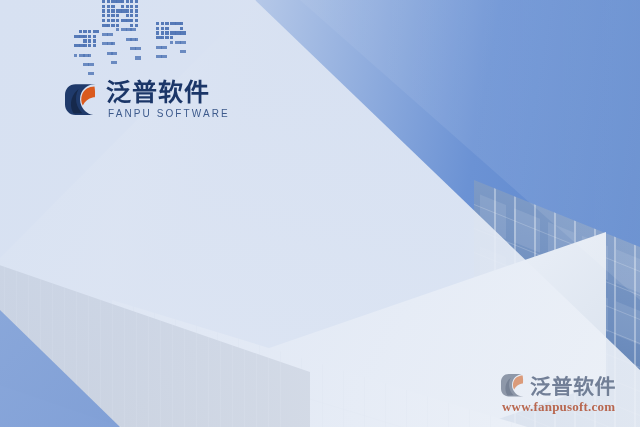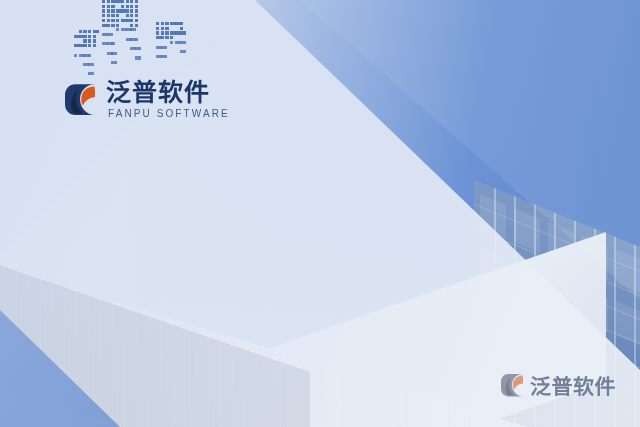--- a/index.html
+++ b/index.html
@@ -397,15 +397,16 @@
                    C13.2 23.6 15.3 27.3 18.3 30.2 Z" fill="#5f6b80"></path>
           <path d="M30.5 3.4 C24.6 3.4 20.2 6.5 18.3 11.0
                    C16.7 14.8 16.9 19.2 18.8 22.6
                    C21.0 18.4 24.4 15.6 28.6 14.6
                    C29.5 14.4 30.2 14.3 30.9 14.3
                    C31.2 10.6 31.1 6.9 30.5 3.4 Z" fill="#d98a60"></path>
         </svg>
       </div>
       <span class="wm-cn">泛普软件</span>
     </div>
+    <div class="wm-url">www.fanpusoft.com</div>
   </div>
 
 </div>
 
 </body></html>

